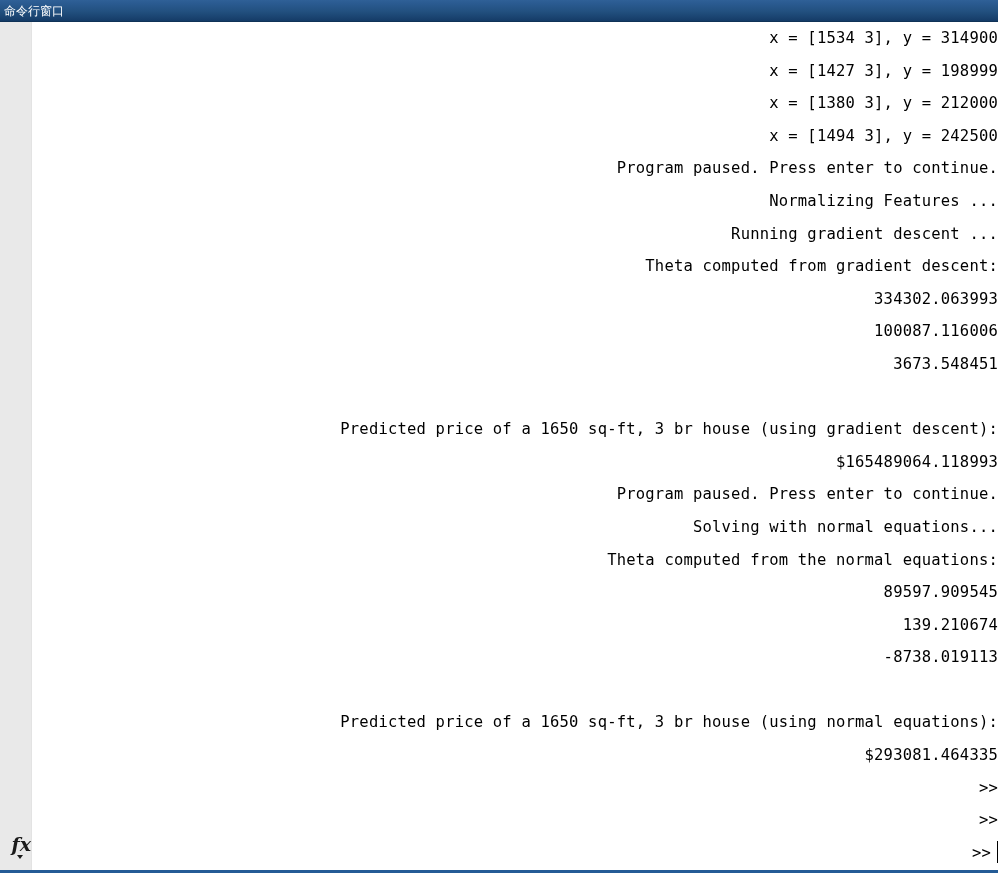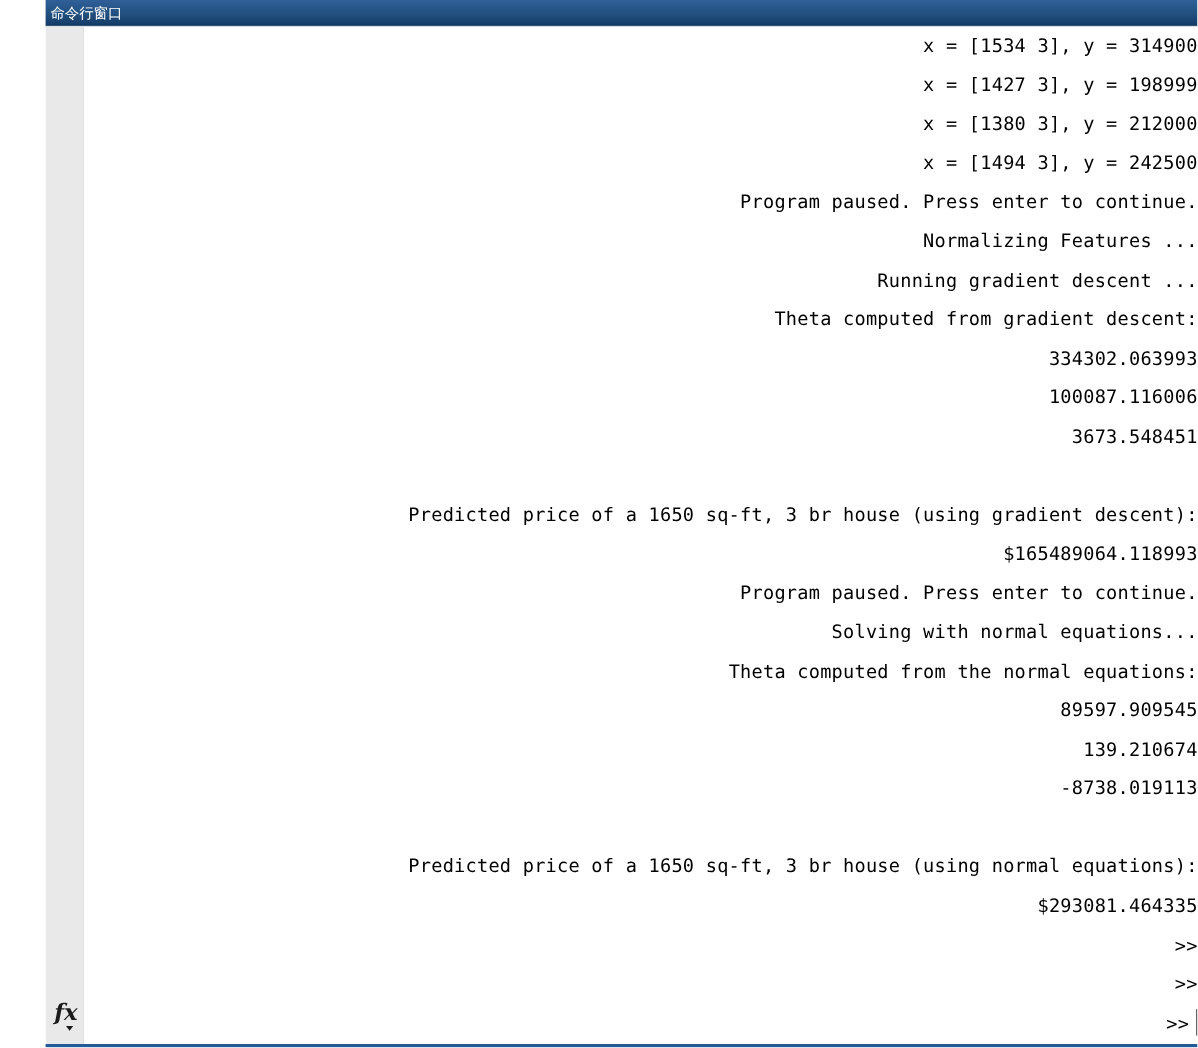--- a/index.html
+++ b/index.html
@@ -12,21 +12,20 @@
     font-family: "DejaVu Sans", sans-serif;
   }
 
   .window {
     position: relative;
     width: 998px;
     height: 873px;
     box-sizing: border-box;
     background: #ffffff;
     overflow: hidden;
-    padding-left: 38px;
   }
 
   
   .titlebar {
     position: relative;
     height: 22px;
     width: 100%;
     box-sizing: border-box;
     background: linear-gradient(to bottom,
                 #2f6097 0%,
@@ -77,21 +76,21 @@
     left: 3px;
     bottom: 10px;
     width: 28px;
     height: 26px;
     color: #1b1b1b;
     font-family: "DejaVu Serif", serif;
     font-style: italic;
     font-weight: 700;
     font-size: 19px;
     line-height: 20px;
-    text-align: center;
+    text-align: right;
     cursor: pointer;
   }
   .fx-icon .fx-arrow {
     position: absolute;
     left: 14px;
     bottom: 1px;
     width: 0;
     height: 0;
     border-left: 3.5px solid transparent;
     border-right: 3.5px solid transparent;

